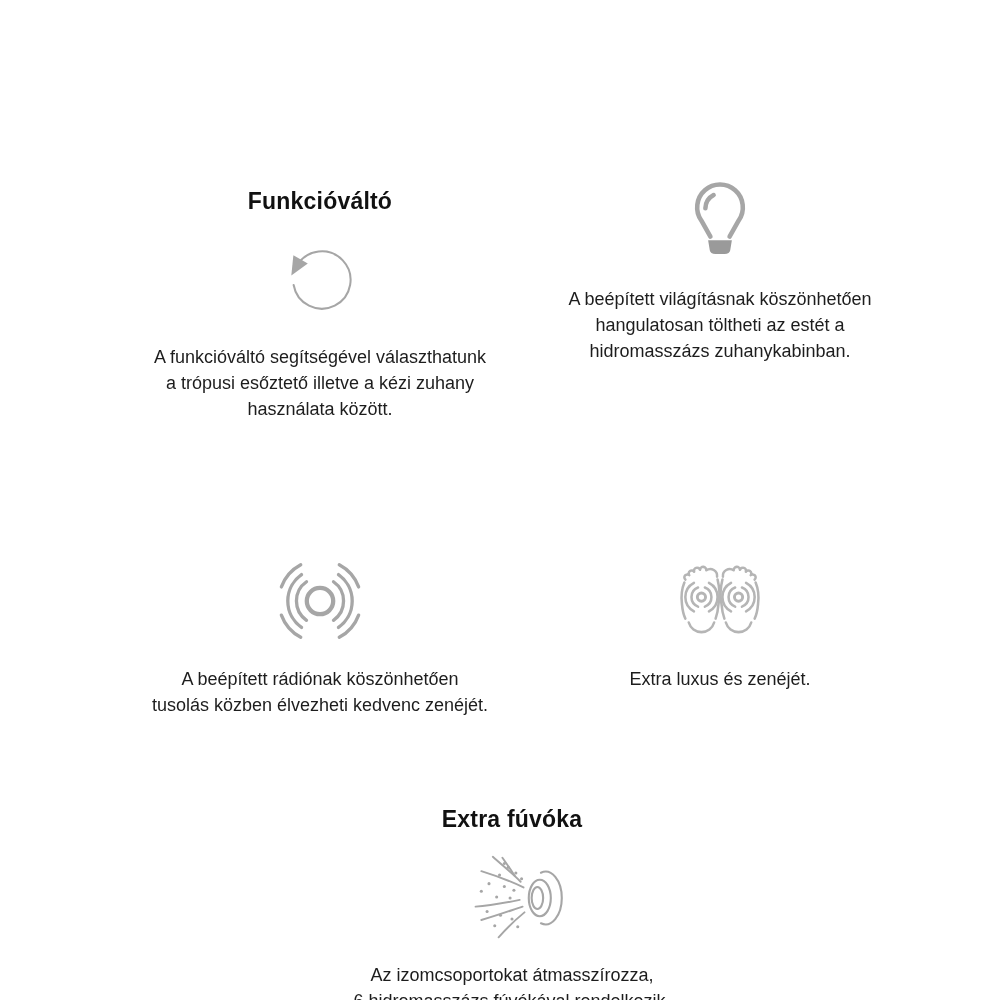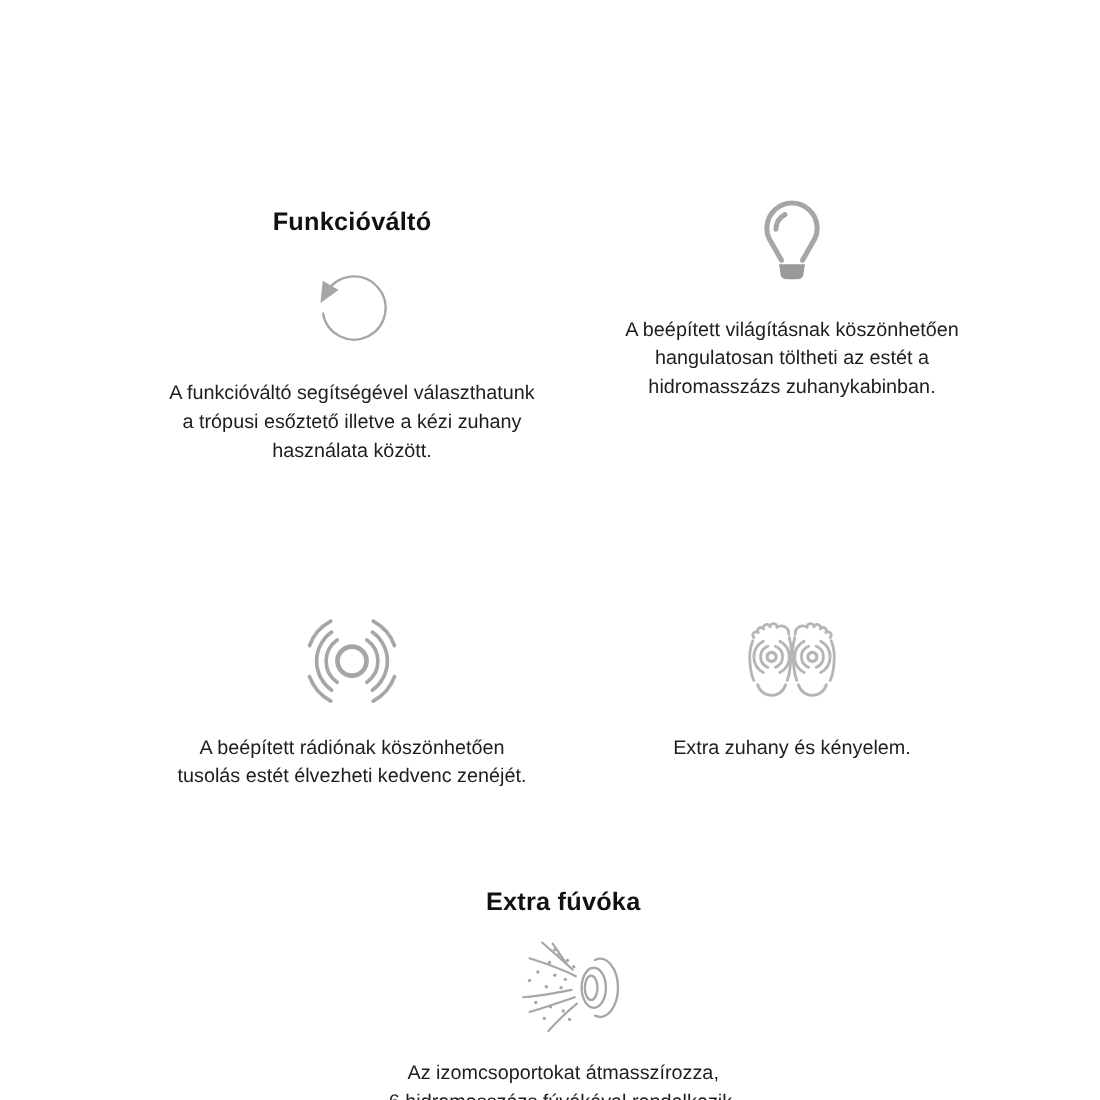--- a/index.html
+++ b/index.html
@@ -100,41 +100,41 @@
           <path class="st" stroke-width="3.4" d="M61.8,24.3 A24,24 0 0 1 61.8,63.7"></path>
           <path class="st" stroke-width="3.4" d="M29.1,17 A33,33 0 0 0 29.1,71"></path>
           <path class="st" stroke-width="3.4" d="M66.9,17 A33,33 0 0 1 66.9,71"></path>
           <path class="st" stroke-width="3.4" d="M28.3,6.9 A42,42 0 0 0 8.5,29.6"></path>
           <path class="st" stroke-width="3.4" d="M8.5,58.4 A42,42 0 0 0 28.3,81.1"></path>
           <path class="st" stroke-width="3.4" d="M67.7,6.9 A42,42 0 0 1 87.5,29.6"></path>
           <path class="st" stroke-width="3.4" d="M87.5,58.4 A42,42 0 0 1 67.7,81.1"></path>
         </svg>
       </div>
       <p class="feature-desc">A beépített rádiónak köszönhetően
-tusolás estét élvezheti kedvenc zenéjét.</p>
+tusolás közben élvezheti kedvenc zenéjét.</p>
     </section>
 
     <section class="feature-block">
       <div class="icon-box">
         <svg width="96" height="82" viewBox="0 0 96 84">
           <g id="foot-right">
             <path class="stl" stroke-width="2.6" d="M51,16 A7,7 0 0 1 62,9.5 A3.2,3.2 0 0 1 68.5,9 A3,3 0 0 1 74.5,11 A2.8,2.8 0 0 1 79.5,14.5 A2.6,2.6 0 0 1 83.5,19"></path>
             <path class="stl" stroke-width="2.6" d="M84.5,22 C87,28 88,36 87,44 C86.5,50 85.5,55 83.5,59"></path>
             <path class="stl" stroke-width="2.6" d="M50.5,19 C48.5,27 48,36 49.5,44 C50,50 51,55 52.5,59"></path>
             <path class="stl" stroke-width="2.6" d="M54,63 A13.5,13.5 0 0 0 80,63"></path>
             <circle class="stl" stroke-width="3" cx="67" cy="37" r="4.2"></circle>
             <path class="stl" stroke-width="2.6" d="M63.5,27.2 A10.5,10.5 0 0 0 63.5,46.8"></path>
             <path class="stl" stroke-width="2.6" d="M70.5,27.2 A10.5,10.5 0 0 1 70.5,46.8"></path>
             <path class="stl" stroke-width="2.6" d="M59.3,22.4 A16.5,16.5 0 0 0 59.3,51.6"></path>
             <path class="stl" stroke-width="2.6" d="M74.7,22.4 A16.5,16.5 0 0 1 74.7,51.6"></path>
           </g>
           <use href="#foot-right" transform="matrix(-1,0,0,1,96,0)"></use>
         </svg>
       </div>
-      <p class="feature-desc">Extra zuhany és kényelem.</p>
+      <p class="feature-desc">Extra luxus és zenéjét.</p>
     </section>
   </div>
 
   <div class="single-row">
     <section class="feature-block">
       <h2 class="feature-title">Extra fúvóka</h2>
       <div class="icon-box">
         <svg width="118" height="92" viewBox="0 0 120 96">
           <path class="st" stroke-width="2" d="M40,5 C50,14 60,22 69,31"></path>
           <path class="st" stroke-width="2" d="M28,20 C44,25 58,30 72,37"></path>

